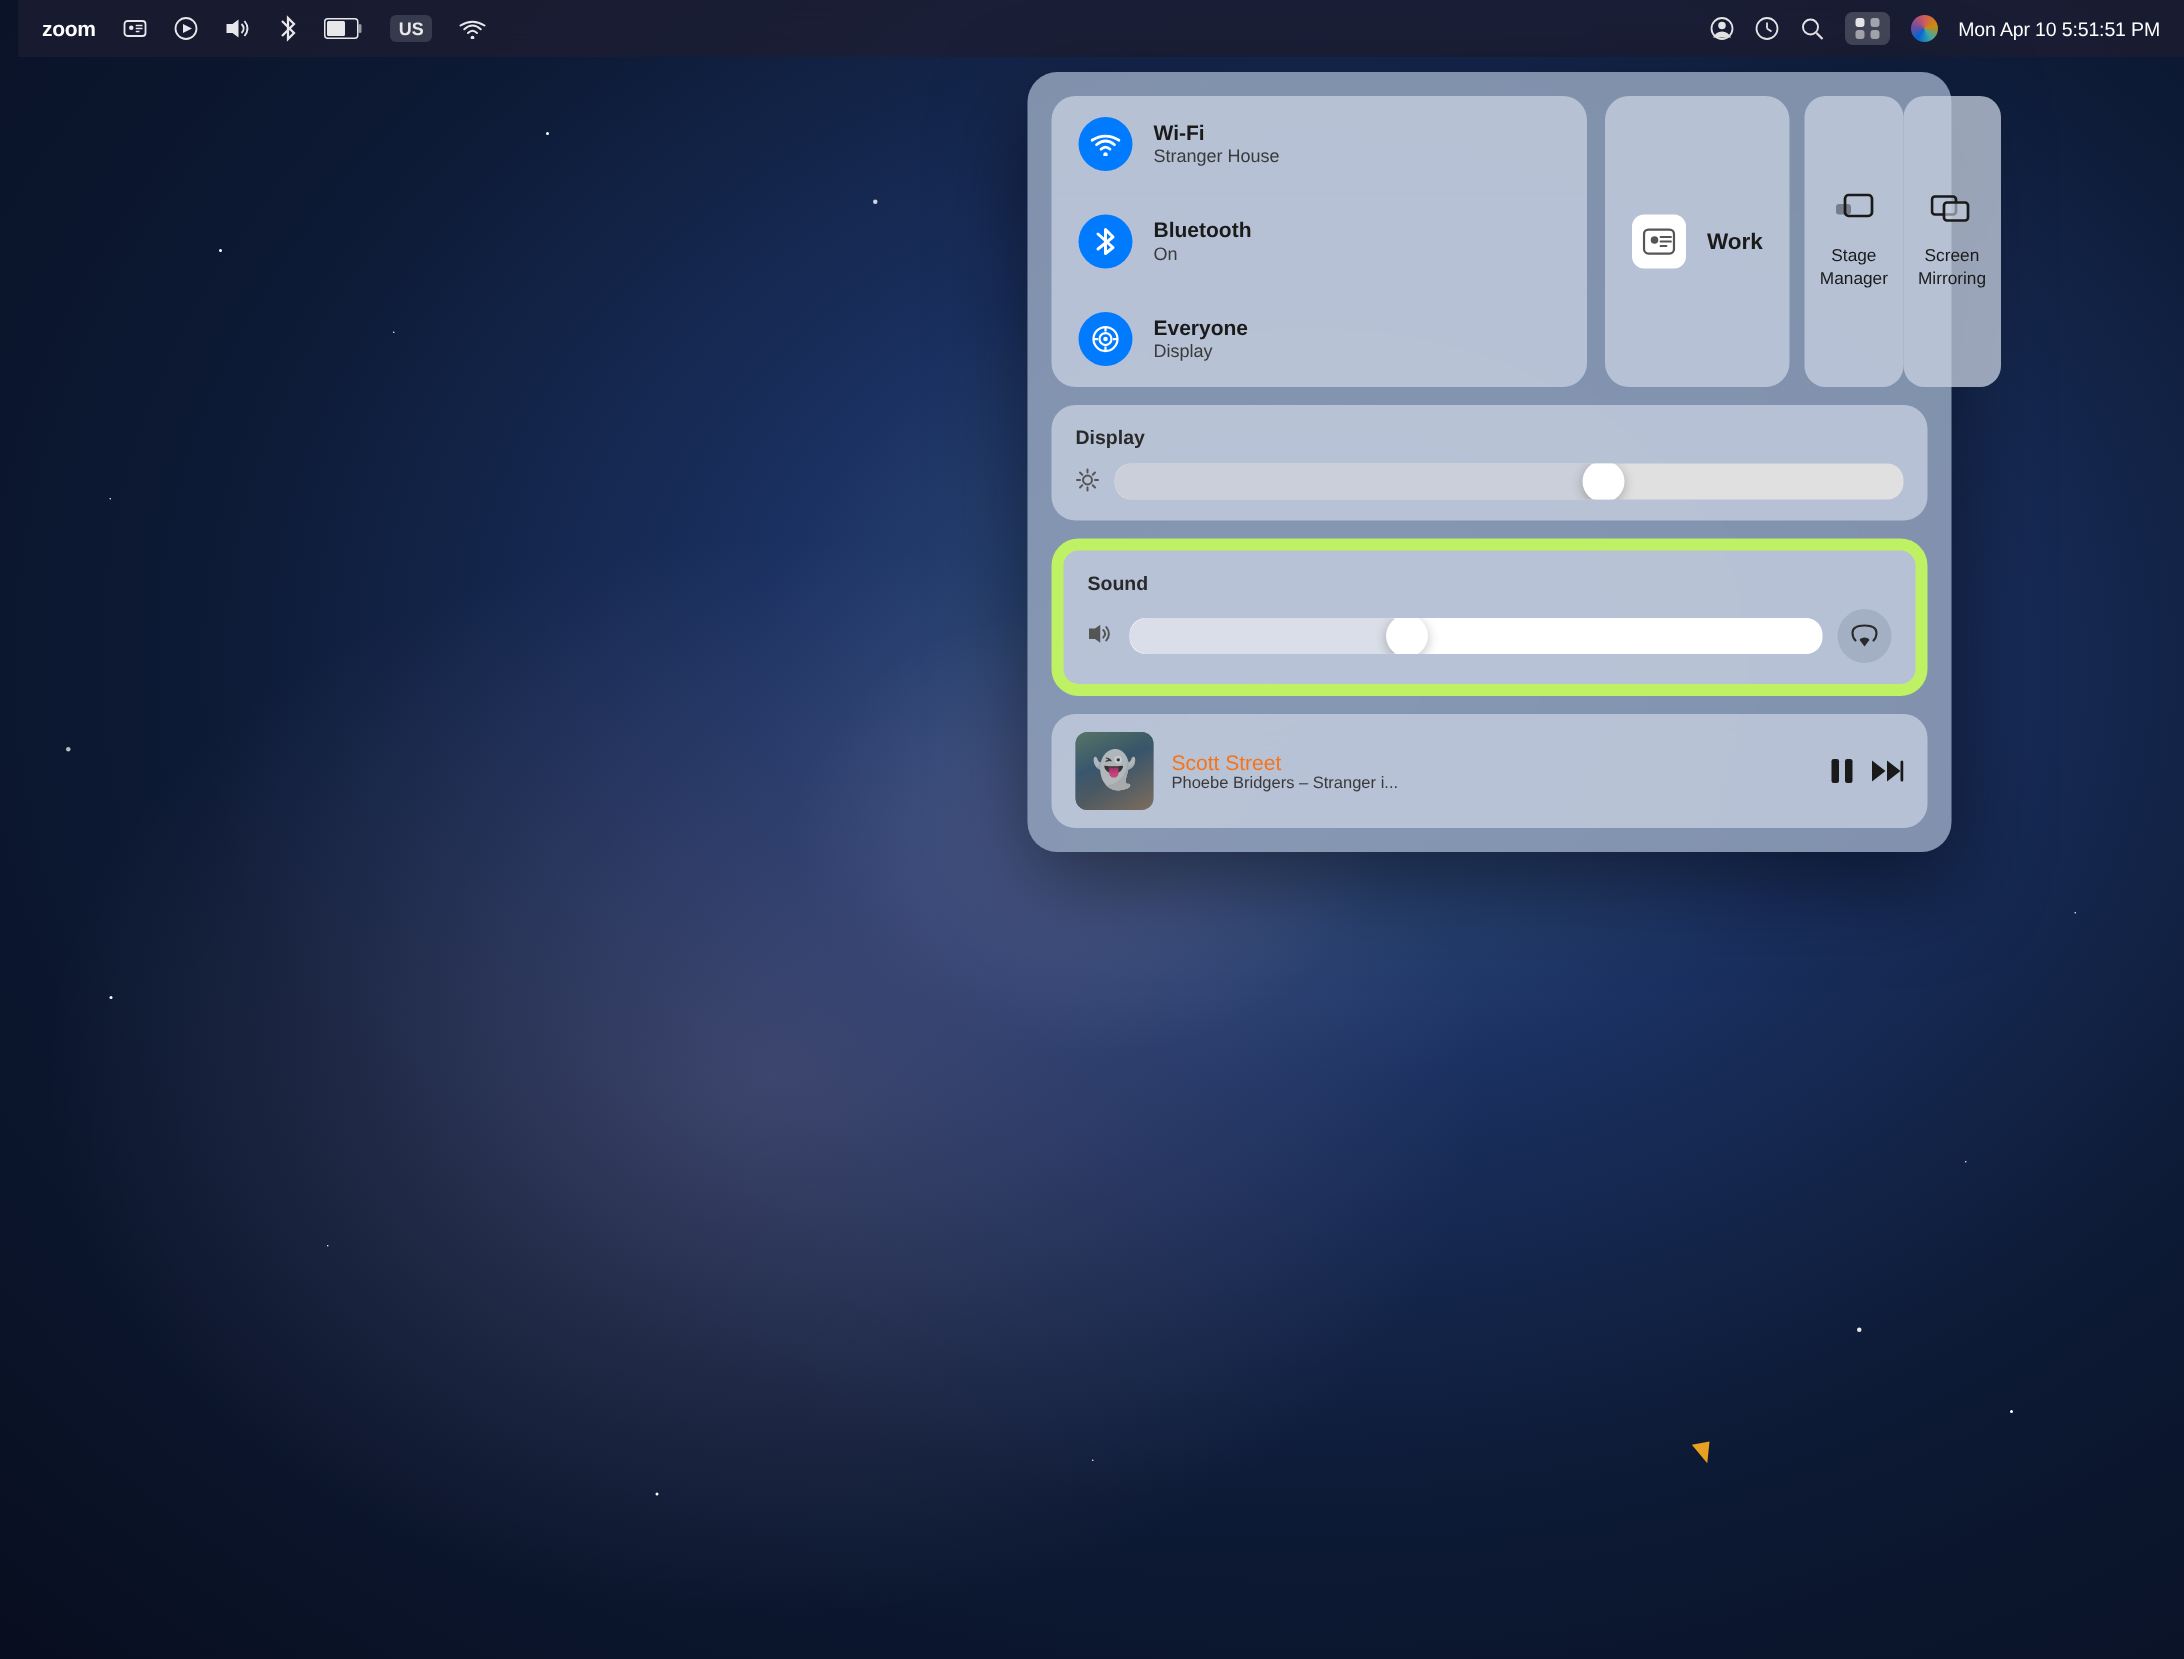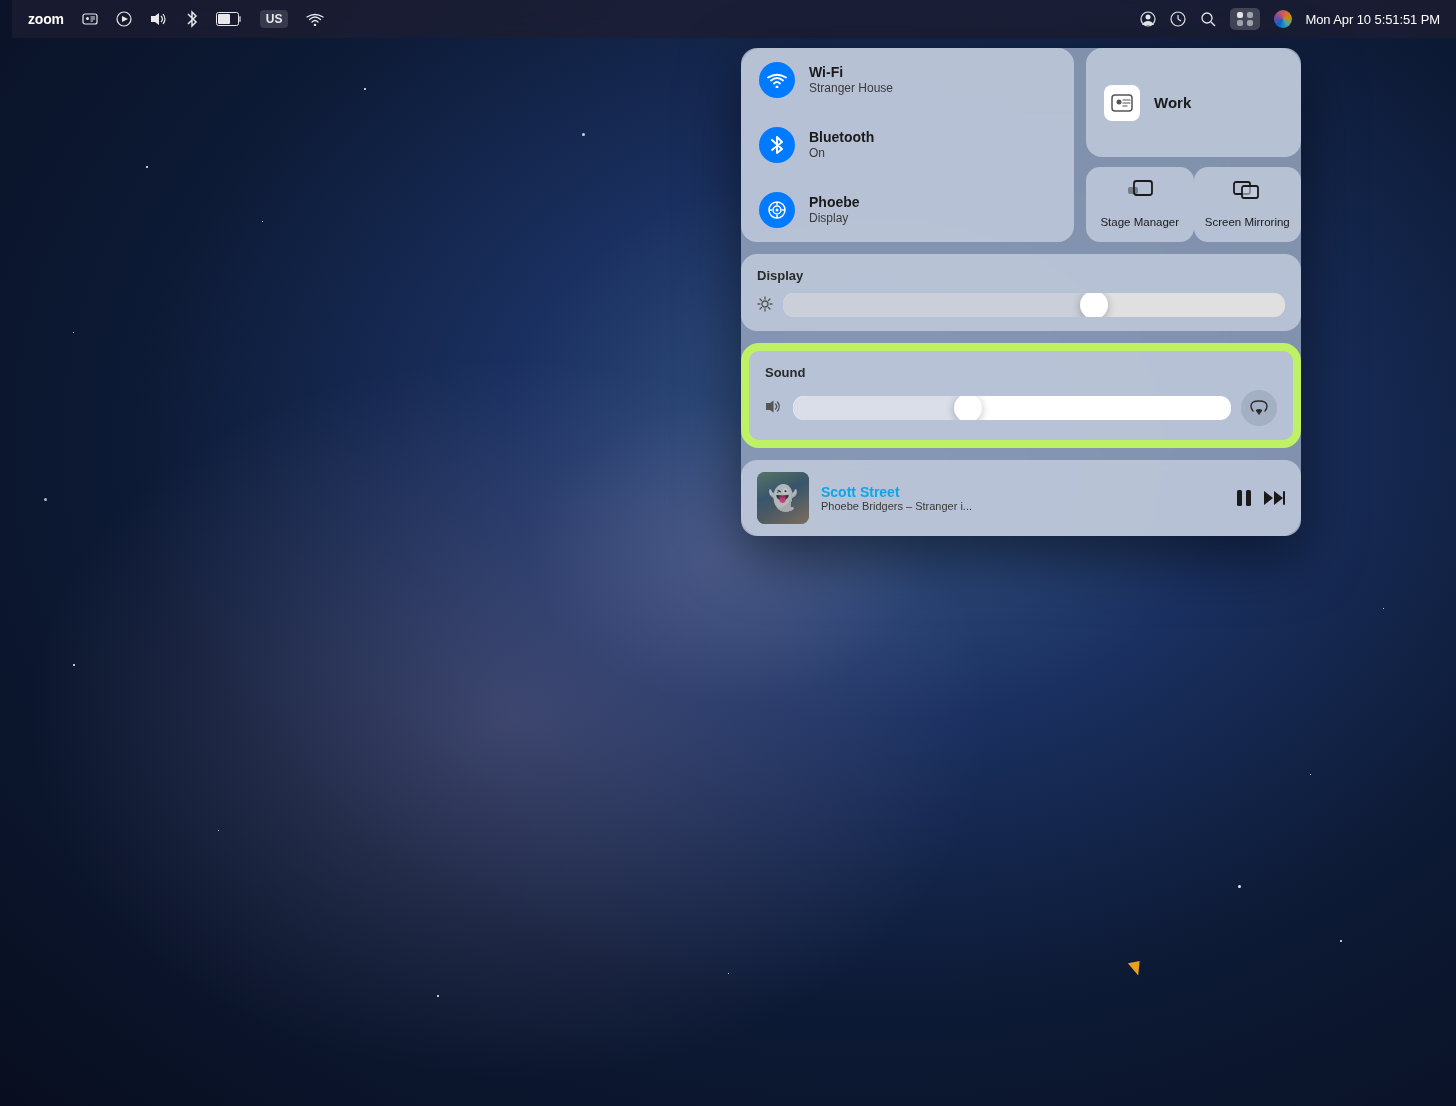--- a/index.html
+++ b/index.html
@@ -98,24 +98,25 @@
       font-weight: 400;
       color: white;
       letter-spacing: -0.1px;
     }
 
     
     .control-center {
       position: absolute;
       top: 48px;
       right: 155px;
-      width: 560px;
+      width: 616px;
       background: rgba(145, 160, 185, 0.88);
       backdrop-filter: blur(40px);
       border-radius: 20px;
+      padding: 16px;
       z-index: 200;
       box-shadow: 0 20px 60px rgba(0,0,0,0.5);
     }
 
     
     .cc-top-row {
       display: flex;
       gap: 12px;
       margin-bottom: 12px;
     }
@@ -174,21 +175,21 @@
 
     .network-item-subtitle {
       font-size: 12px;
       color: #3a3a3a;
       line-height: 1.3;
     }
 
     
     .cc-right-col {
       display: flex;
-      flex-direction: column;
+      flex-direction: row;
       gap: 10px;
       width: 215px;
     }
 
     .work-tile {
       background: rgba(200, 210, 225, 0.75);
       border-radius: 16px;
       padding: 16px 18px;
       display: flex;
       align-items: center;
@@ -360,22 +361,22 @@
       font-size: 24px;
       opacity: 0.7;
     }
 
     .now-playing-info {
       flex: 1;
     }
 
     .now-playing-title {
       font-size: 14px;
-      font-weight: 700;
-      color: #0ea5e9;
+      font-weight: 400;
+      color: #f97316;
     }
 
     .now-playing-subtitle {
       font-size: 11px;
       color: #3a3a3a;
       white-space: nowrap;
       overflow: hidden;
       text-overflow: ellipsis;
       max-width: 200px;
     }
@@ -577,21 +578,21 @@
             <circle cx="10" cy="10" r="8" stroke="white" stroke-width="1.5"></circle>
             <circle cx="10" cy="10" r="4" stroke="white" stroke-width="1.5"></circle>
             <circle cx="10" cy="10" r="1.5" fill="white"></circle>
             <line x1="10" y1="2" x2="10" y2="5" stroke="white" stroke-width="1.5"></line>
             <line x1="18" y1="10" x2="15" y2="10" stroke="white" stroke-width="1.5"></line>
             <line x1="10" y1="18" x2="10" y2="15" stroke="white" stroke-width="1.5"></line>
             <line x1="2" y1="10" x2="5" y2="10" stroke="white" stroke-width="1.5"></line>
           </svg>
         </div>
         <div class="network-item-text">
-          <span class="network-item-title">Phoebe</span>
+          <span class="network-item-title">Everyone</span>
           <span class="network-item-subtitle">Display</span>
         </div>
       </div>
     </div>
 
     <div class="cc-right-col">
 
       <div class="work-tile">
         <div class="work-icon">
           <svg width="22" height="22" viewBox="0 0 22 22" fill="none">

